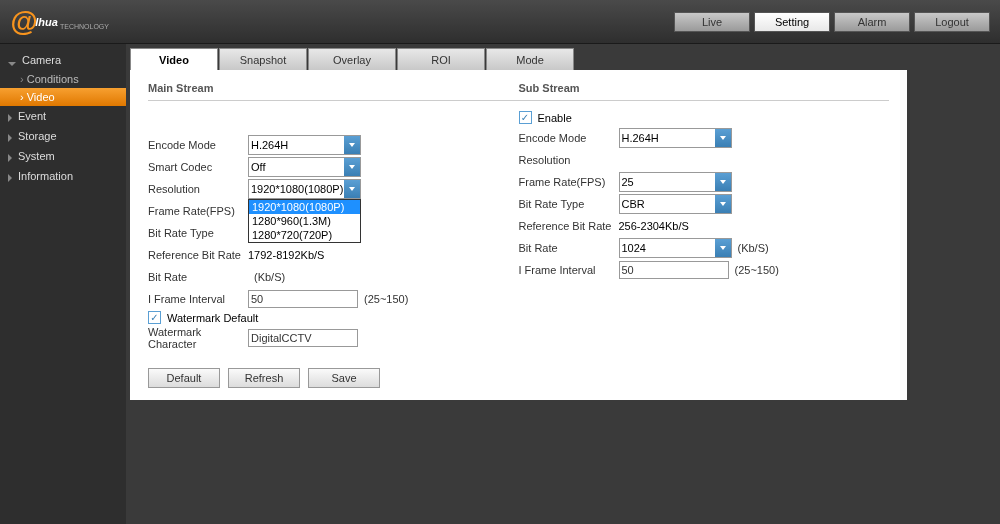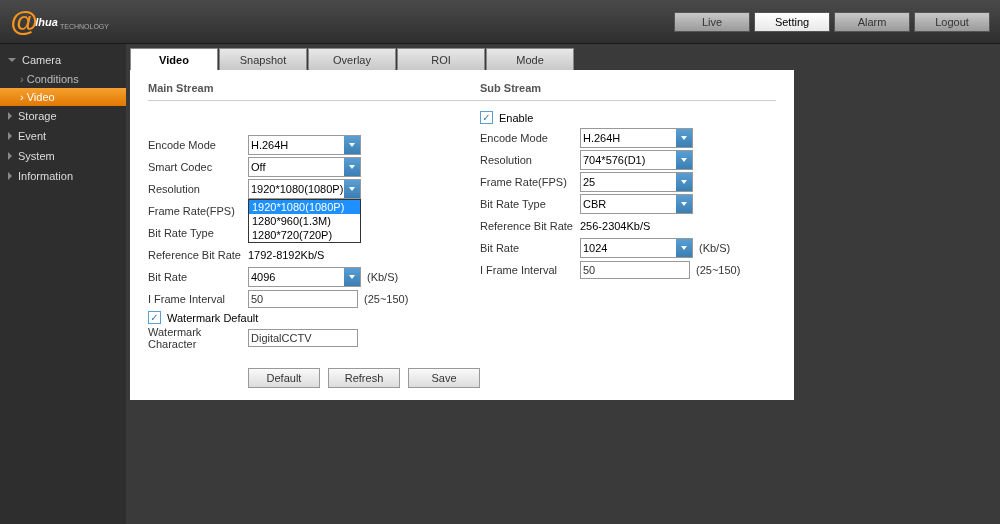--- a/index.html
+++ b/index.html
@@ -9,50 +9,50 @@
 .logo { color: #fff; font-size: 22px; font-weight: bold; font-style: italic; display: flex; align-items: center; }
 .logo-accent { color: #f7941e; font-size: 28px; margin-right: -2px; }
 .logo-sub { font-size: 7px; color: #aaa; font-style: normal; font-weight: normal; margin-left: 2px; margin-top: 10px; }
 .nav-buttons { display: flex; gap: 4px; }
 .nav-btn { width: 76px; height: 20px; background: linear-gradient(to bottom, #c8c8c8, #9a9a9a); border: 1px solid #555; border-radius: 0; color: #333; cursor: pointer; font-size: 11px; }
 .nav-btn.active { background: linear-gradient(to bottom, #fff, #e8e8e8); color: #000; }
 
 .main { display: flex; height: calc(524px - 44px); }
 
 .sidebar { width: 126px; background: #2e2e2e; padding-top: 6px; }
-.sb-section { color: #ddd; padding: 4px 8px; cursor: pointer; display: flex; align-items: center; }
+.sb-section { color: #ddd; padding: 4px 8px; cursor: pointer; display: flex; align-items: flex-end; }
 .sb-section .arrow { display: inline-block; width: 0; height: 0; border-top: 4px solid #888; border-left: 4px solid transparent; border-right: 4px solid transparent; margin-right: 6px; }
 .sb-section .arrow-right { border-left: 4px solid #888; border-top: 4px solid transparent; border-bottom: 4px solid transparent; border-right: none; }
 .sb-sub { color: #bbb; padding: 3px 8px 3px 20px; cursor: pointer; }
 .sb-sub::before { content: "› "; color: #888; }
 .sb-sub.active { background: linear-gradient(to bottom, #f7a030, #e07800); color: #fff; }
 .sb-sub.active::before { color: #fff; }
 
 .content { flex: 1; background: #3a3a3a; padding: 4px 0 0 4px; }
 .tabs { display: flex; }
 .tab { width: 88px; height: 22px; background: linear-gradient(to bottom, #e8e8e8, #c8c8c8); border: 1px solid #888; border-bottom: none; display: flex; align-items: center; justify-content: center; cursor: pointer; color: #333; margin-right: 1px; }
 .tab.active { background: #fff; font-weight: bold; color: #000; }
 
-.panel { background: #fff; width: 664px; min-height: 320px; padding: 12px 18px; display: flex; justify-content: center; }
+.panel { background: #fff; width: 777px; min-height: 320px; padding: 12px 18px; display: flex; justify-content: center; }
 .column { flex: 1; }
 .section-title { font-weight: bold; color: #555; border-bottom: 1px solid #ccc; padding-bottom: 6px; margin-bottom: 10px; }
 .field-row { display: flex; align-items: center; height: 20px; margin-bottom: 2px; }
 .field-label { width: 100px; color: #333; }
 .field-input { width: 110px; height: 18px; border: 1px solid #999; background: #fff; padding: 0 2px; color: #333; }
 .field-select { width: 113px; height: 20px; border: 1px solid #999; background: #fff; position: relative; display: flex; align-items: center; padding: 0 2px; cursor: pointer; }
 .select-arrow { position: absolute; right: 0; top: 0; width: 16px; height: 18px; background: linear-gradient(to bottom, #5a9fd4, #3a7fb4); display: flex; align-items: center; justify-content: center; }
 .select-arrow::after { content: ""; width: 0; height: 0; border-top: 4px solid #fff; border-left: 3px solid transparent; border-right: 3px solid transparent; }
 .unit { margin-left: 6px; color: #333; }
 .checkbox-row { display: flex; align-items: center; margin-bottom: 4px; }
 .checkbox { width: 13px; height: 13px; border: 1px solid #5a9fd4; background: #fff; margin-right: 6px; display: flex; align-items: center; justify-content: center; color: #3a7fb4; font-size: 10px; }
 .dropdown-open { position: absolute; top: 19px; left: -1px; width: 113px; background: #fff; border: 1px solid #333; z-index: 10; max-height: 60px; overflow-y: auto;}
 .dropdown-opt { padding: 1px 3px; cursor: pointer; color: #000; }
 .dropdown-opt.selected { background: #1e90ff; color: #fff; }
 
-.action-row { margin-top: 20px; margin-left: 100px; display: flex; gap: 8px; }
+.action-row { margin-top: 20px; display: flex; gap: 8px; }
 .action-btn { width: 72px; height: 20px; background: linear-gradient(to bottom, #fafafa, #dcdcdc); border: 1px solid #999; cursor: pointer; color: #333; }
 </style>
 </head>
 <body>
 
 <div class="header">
   <div class="logo">
     <span class="logo-accent">@</span>
     <span>lhua</span>
     <span class="logo-sub">TECHNOLOGY</span>
@@ -68,25 +68,25 @@
 <div class="main">
   <div class="sidebar">
     <div class="sb-section">
         <span class="arrow"></span>
         <span>Camera</span>
       </div>
     <div class="sb-sub">Conditions</div>
     <div class="sb-sub active">Video</div>
     <div class="sb-section">
         <span class="arrow arrow-right"></span>
+        <span>Event</span>
+      </div>
+    <div class="sb-section">
+        <span class="arrow arrow-right"></span>
         <span>Storage</span>
-      </div>
-    <div class="sb-section">
-        <span class="arrow arrow-right"></span>
-        <span>Event</span>
       </div>
     <div class="sb-section">
         <span class="arrow arrow-right"></span>
         <span>System</span>
       </div>
     <div class="sb-section">
         <span class="arrow arrow-right"></span>
         <span>Information</span>
       </div>
   </div>
@@ -135,24 +135,20 @@
         </div>
         <div class="field-row">
           <div class="field-label">Bit Rate Type</div>
         </div>
         <div class="field-row">
           <div class="field-label">Reference Bit Rate</div>
           <div>1792-8192Kb/S</div>
         </div>
         <div class="field-row">
           <div class="field-label">Bit Rate</div>
-          <div class="field-select">
-              <span>4096</span>
-              <span class="select-arrow"></span>
-            </div>
           <span class="unit">(Kb/S)</span>
         </div>
         <div class="field-row">
           <div class="field-label">I Frame Interval</div>
           <input class="field-input" value="50" style="">
           <span class="unit">(25~150)</span>
         </div>
         <div class="checkbox-row">
           <div class="checkbox">✓</div>
           <span>Watermark Default</span>
@@ -177,24 +173,20 @@
         </div>
         <div class="field-row">
           <div class="field-label">Encode Mode</div>
           <div class="field-select">
               <span>H.264H</span>
               <span class="select-arrow"></span>
             </div>
         </div>
         <div class="field-row">
           <div class="field-label">Resolution</div>
-          <div class="field-select">
-              <span>704*576(D1)</span>
-              <span class="select-arrow"></span>
-            </div>
         </div>
         <div class="field-row">
           <div class="field-label">Frame Rate(FPS)</div>
           <div class="field-select">
               <span>25</span>
               <span class="select-arrow"></span>
             </div>
         </div>
         <div class="field-row">
           <div class="field-label">Bit Rate Type</div>

